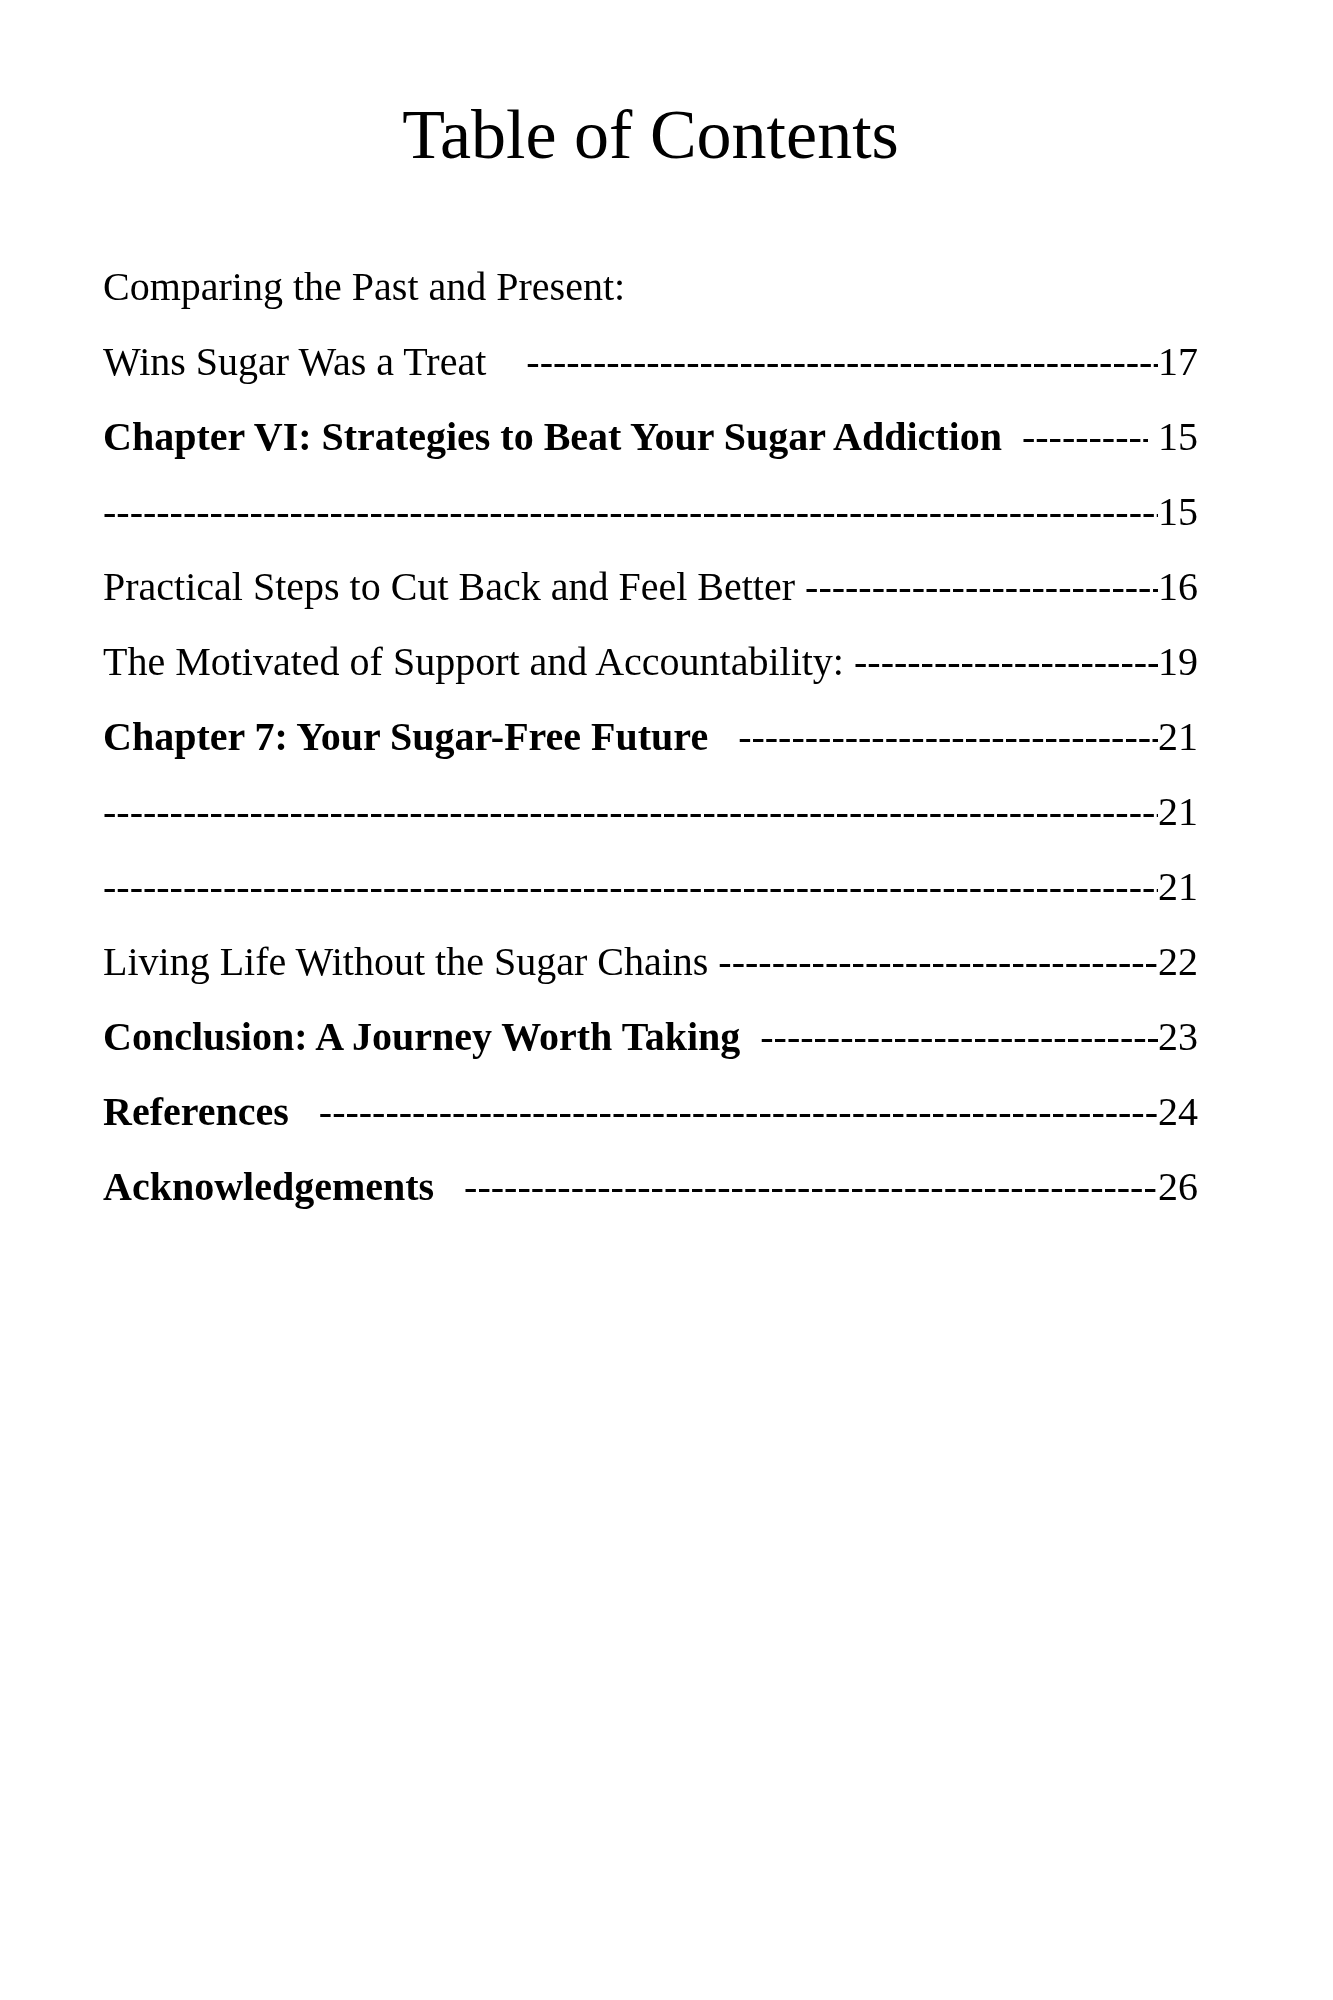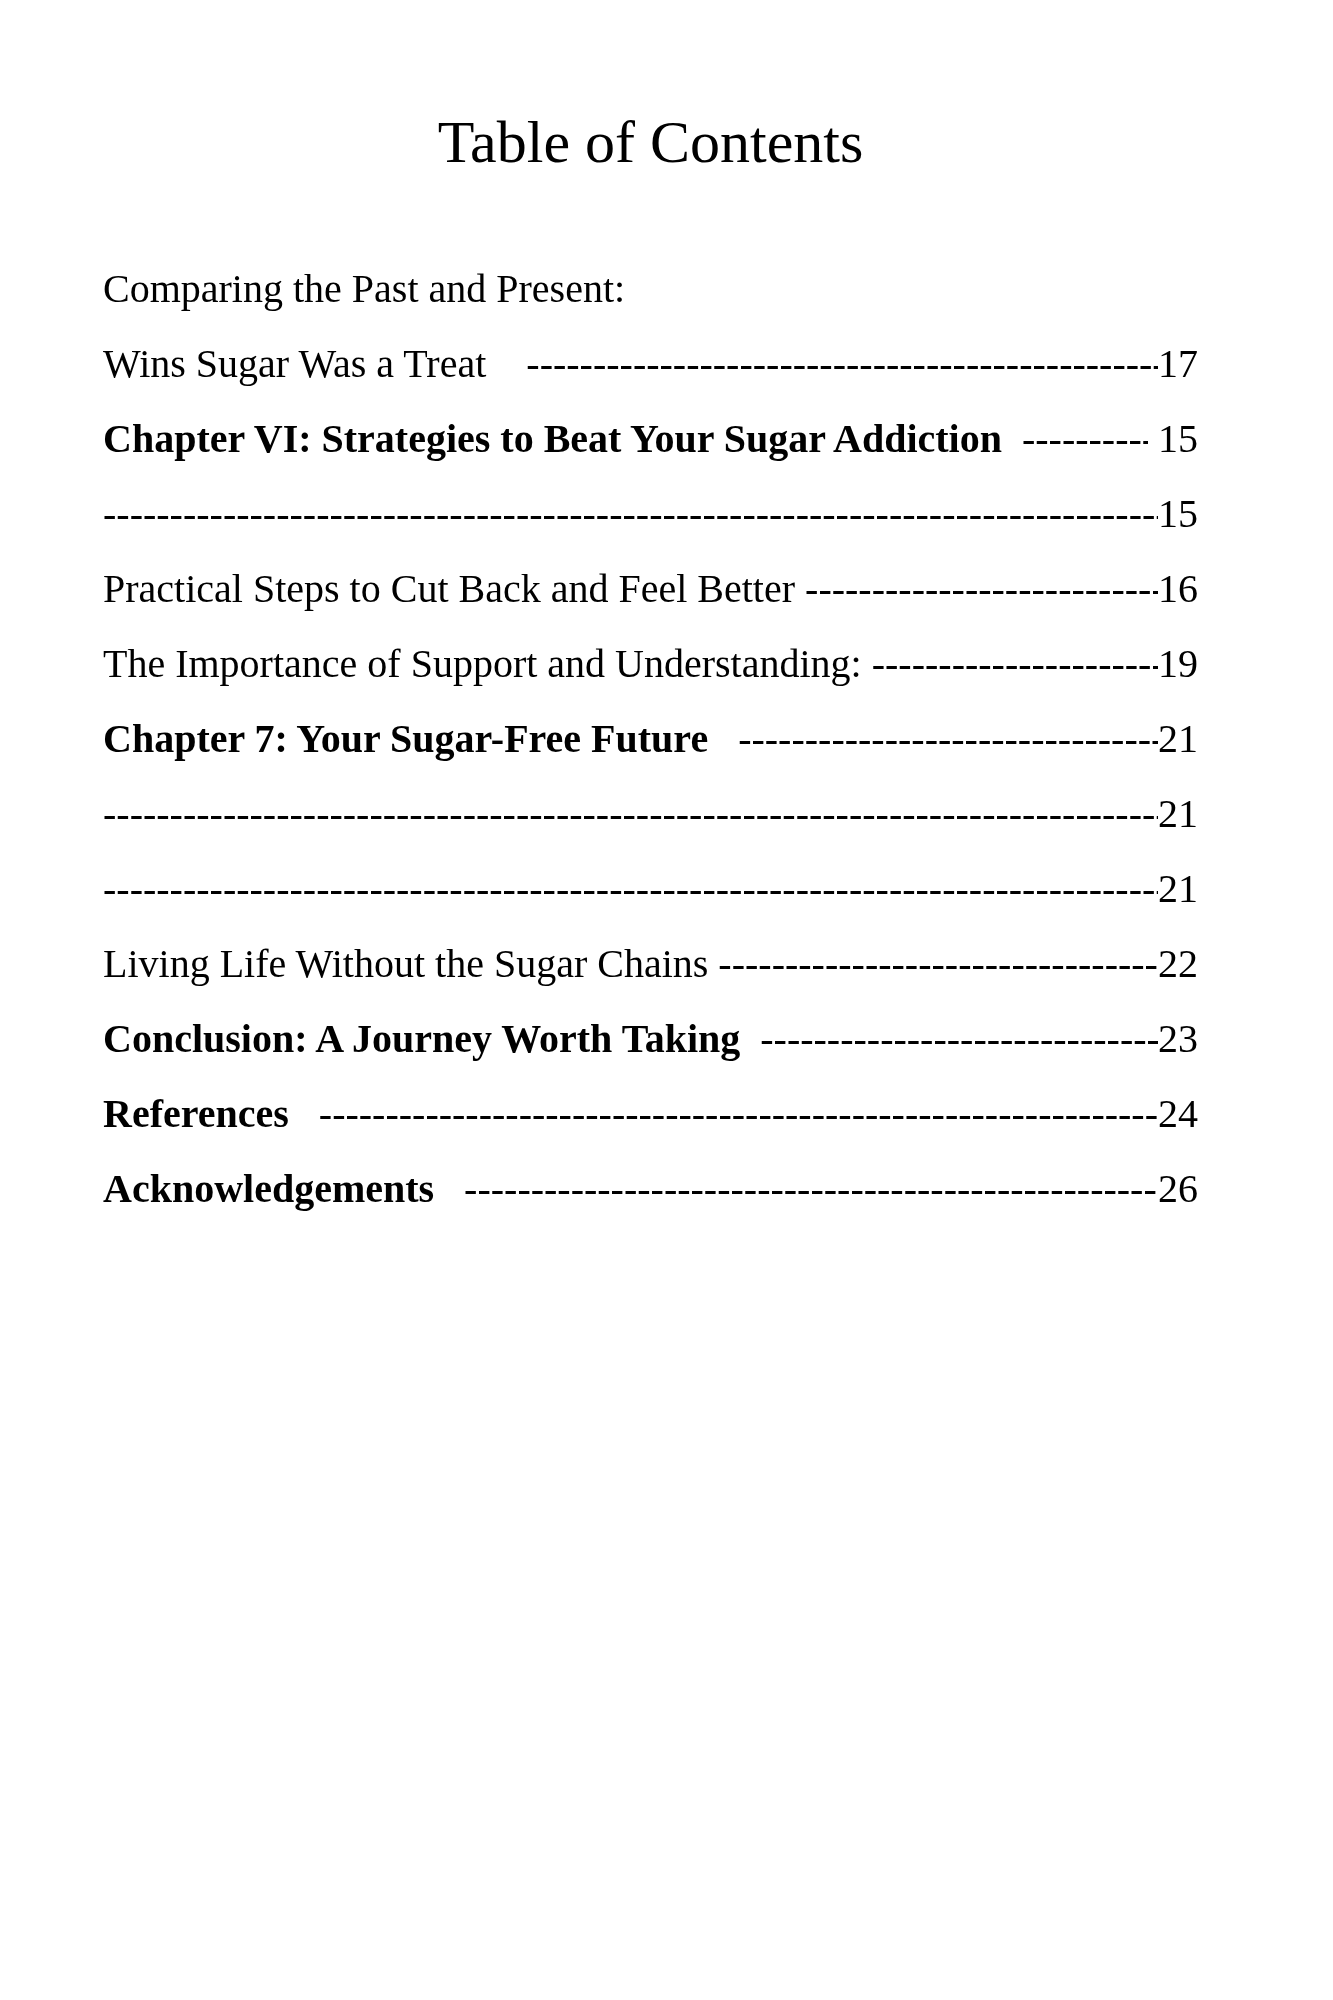--- a/index.html
+++ b/index.html
@@ -15,23 +15,23 @@
     overflow: hidden;
   }
   .page {
     box-sizing: border-box;
     width: 1333px;
     height: 2000px;
     padding: 0 135px 0 103px;
     background: #ffffff;
   }
   .title {
-    margin: 12px;
+    margin: 0;
     padding-top: 100px;
-    font-size: 60px;
+    font-size: 70px;
     line-height: 1;
     font-weight: normal;
     text-align: center;
     white-space: nowrap;
   }
   .toc {
     margin-top: 79px;
   }
   .row {
     display: flex;
@@ -90,21 +90,21 @@
     <span class="pagenum">15</span>
   </div>
 
   <div class="row">
     <span class="label">Practical Steps to Cut Back and Feel Better </span>
     <span class="leader">--------------------------------------------------------------------------------------------------------------</span>
     <span class="pagenum">16</span>
   </div>
 
   <div class="row">
-    <span class="label">The Importance of Support and Understanding: </span>
+    <span class="label">The Motivated of Support and Accountability: </span>
     <span class="leader">--------------------------------------------------------------------------------------------------------------</span>
     <span class="pagenum">19</span>
   </div>
 
   <div class="row bold">
     <span class="label">Chapter 7: Your Sugar-Free Future   </span>
     <span class="leader">--------------------------------------------------------------------------------------------------------------</span>
     <span class="pagenum">21</span>
   </div>
 

